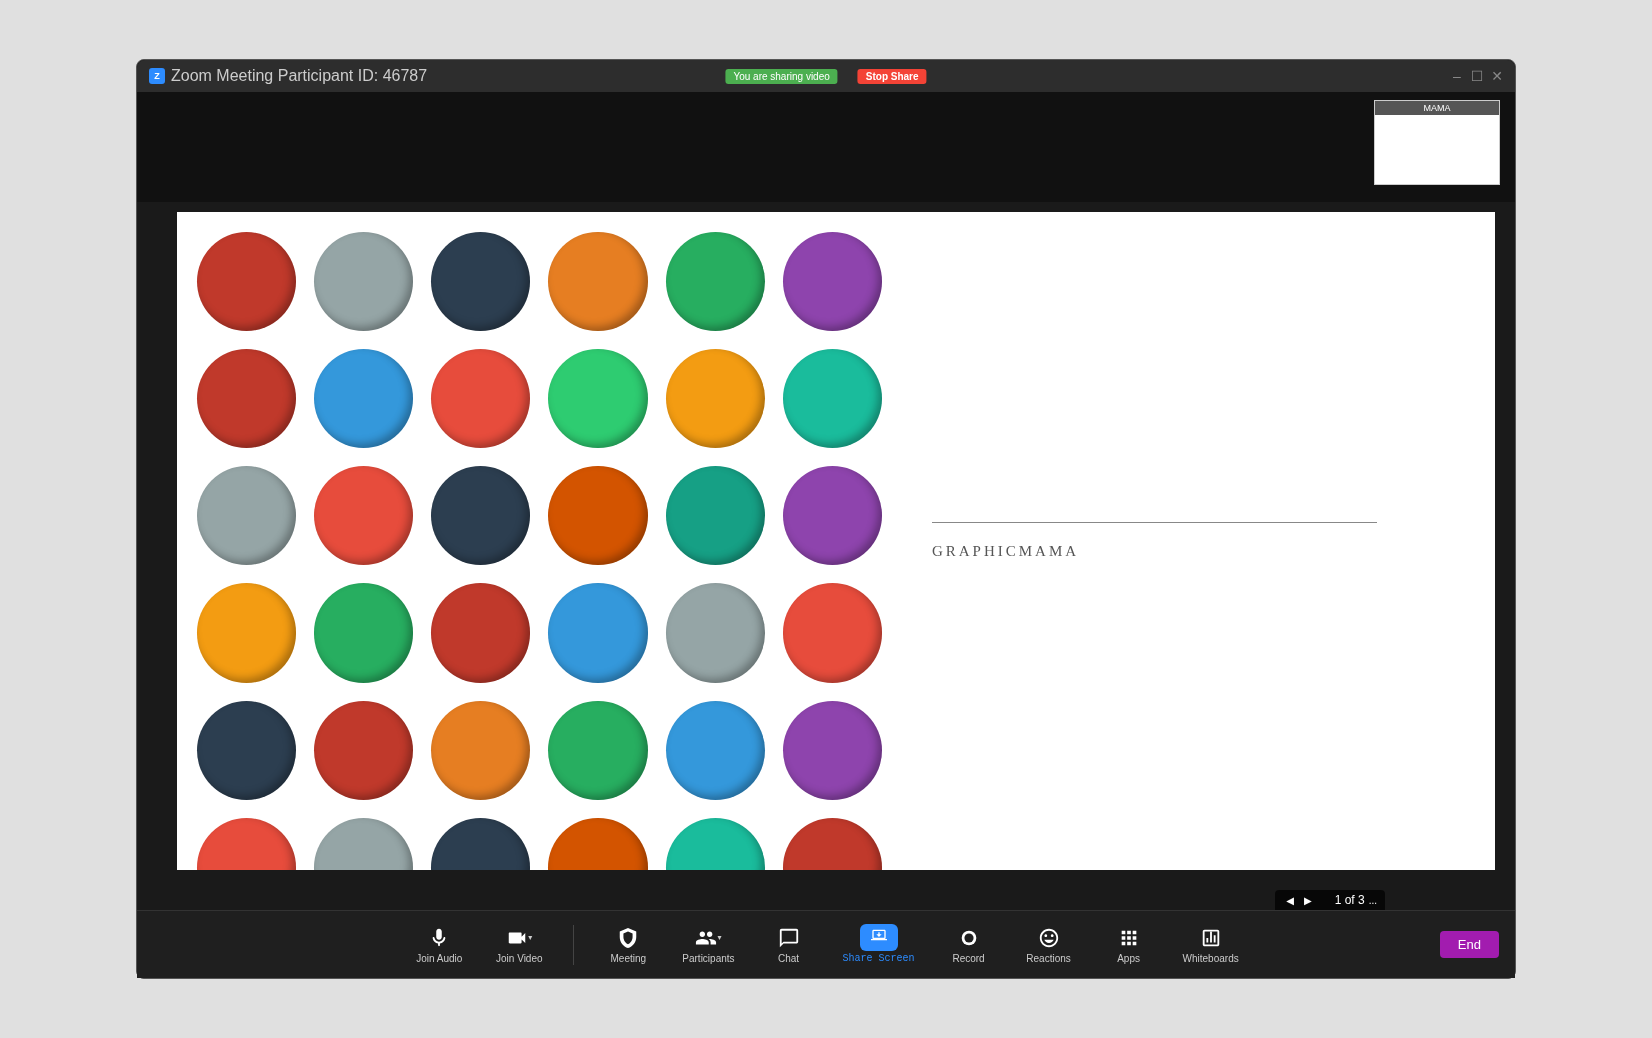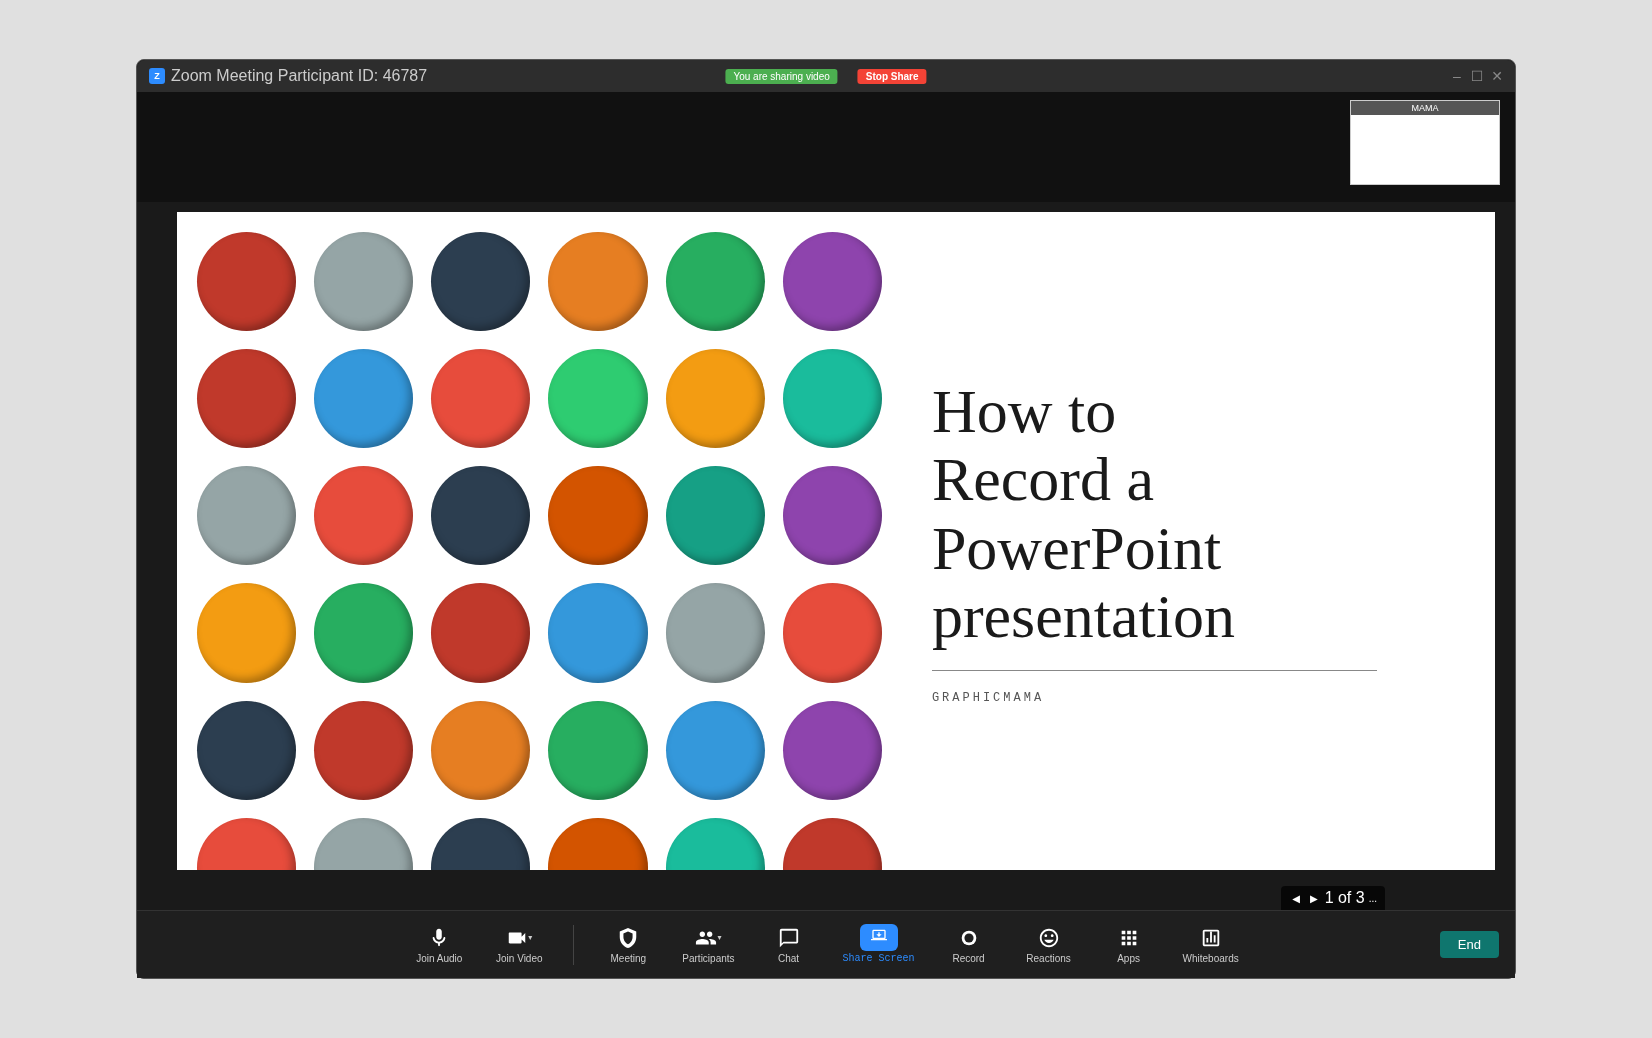--- a/index.html
+++ b/index.html
@@ -119,21 +119,21 @@
       justify-content: flex-end;
       padding-right: 20px;
       flex-shrink: 0;
     }
 
     
     .participant-float {
       position: absolute;
       top: 8px;
       right: 15px;
-      width: 150px;
+      width: 126px;
       height: 85px;
       background: #ffffff;
       border: 1px solid #ccc;
       z-index: 10;
       display: flex;
       flex-direction: column;
       gap: 31px;
     }
     .participant-float-header {
       background: #555;
@@ -161,21 +161,22 @@
       z-index: 20;
     }
     .slide-nav-btn {
       color: white;
       font-size: 10px;
       cursor: pointer;
       padding: 1px 3px;
     }
     .slide-nav-text {
       color: white;
-      font-size: 16px;
+      font-size: 12px;
+      margin-left: 16px;
     }
     .slide-nav-dots {
       color: white;
       font-size: 10px;
     }
 
     
     .presentation-area {
       flex: 1;
       background: #1a1a1a;
@@ -245,22 +246,22 @@
     }
 
     .slide-divider {
       width: 85%;
       height: 1px;
       background: #888;
       margin-bottom: 20px;
     }
 
     .slide-brand {
-      font-family: Liberation Mono, monospace;
-      font-size: 12px;
+      font-family: Liberation Serif, serif;
+      font-size: 15px;
       letter-spacing: 3px;
       color: #555;
       font-weight: 500;
     }
 
     
     .green-dot-indicator {
       position: absolute;
       top: 15px;
       left: 45px;
@@ -323,21 +324,21 @@
 
     .toolbar-separator {
       width: 1px;
       height: 40px;
       background: #444;
     }
 
     .end-btn {
       position: absolute;
       right: 16px;
-      background: #0f766e;
+      background: #a21caf;
       color: white;
       border: none;
       border-radius: 4px;
       padding: 6px 18px;
       font-size: 13px;
       font-weight: 500;
       cursor: pointer;
     }
 
     
@@ -421,26 +422,20 @@
                 <div class="dot" style="background: rgb(149, 165, 166); width: 100%;"></div>
                 <div class="dot" style="background: rgb(44, 62, 80); width: 100%;"></div>
                 <div class="dot" style="background: rgb(211, 84, 0); width: 100%;"></div>
                 <div class="dot" style="background: rgb(26, 188, 156); width: 100%;"></div>
                 <div class="dot" style="background: rgb(192, 57, 43); width: 100%;"></div>
               </div>
           </div>
         </div>
 
         <div class="slide-right">
-          <div class="slide-title">
-            <span>How to</span><br>
-            <span>Record a</span><br>
-            <span>PowerPoint</span><br>
-            <span>presentation</span>
-          </div>
           <div class="slide-divider"></div>
           <div class="slide-brand">GRAPHICMAMA</div>
         </div>
       </div>
 
       <div class="slide-nav-bar">
         <span class="slide-nav-btn">◀</span>
         <span class="slide-nav-btn">▶</span>
         <span class="slide-nav-text">1 of 3</span>
         <span class="slide-nav-dots">...</span>

